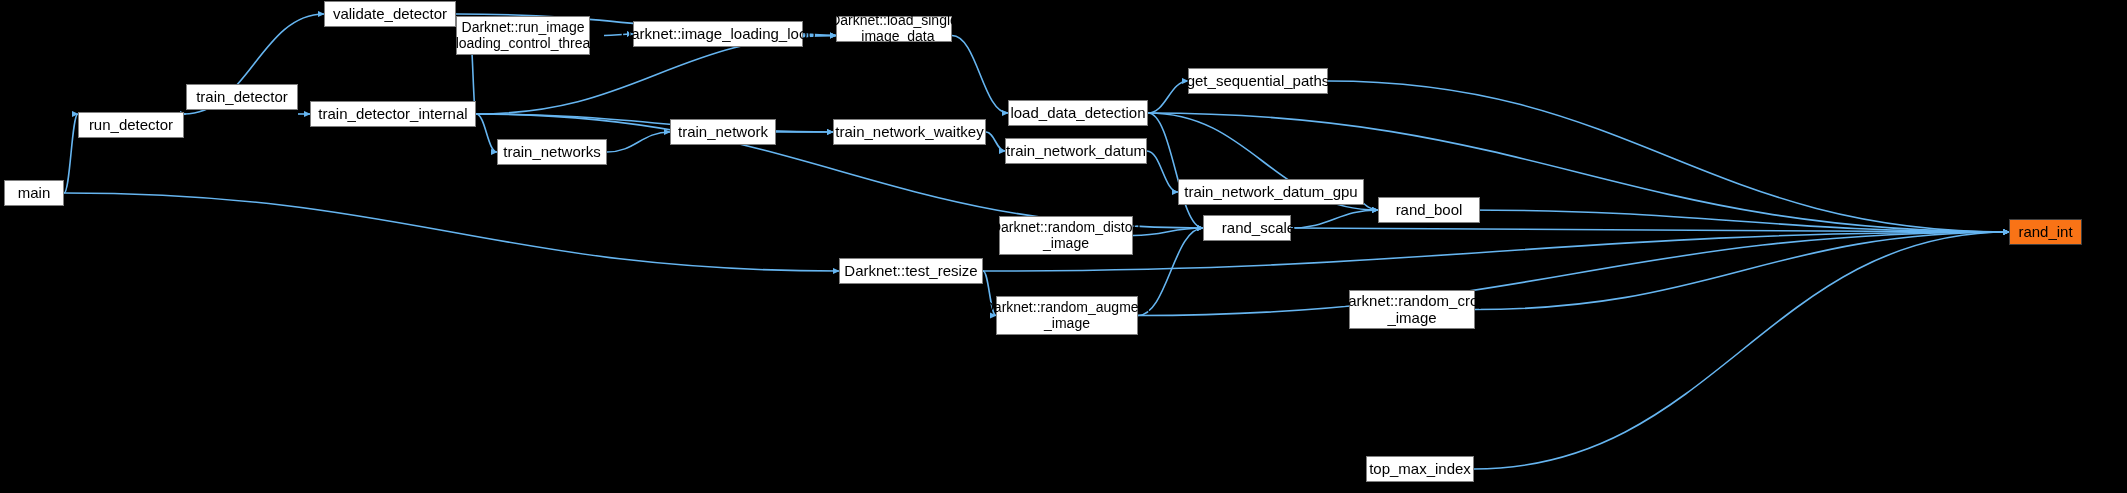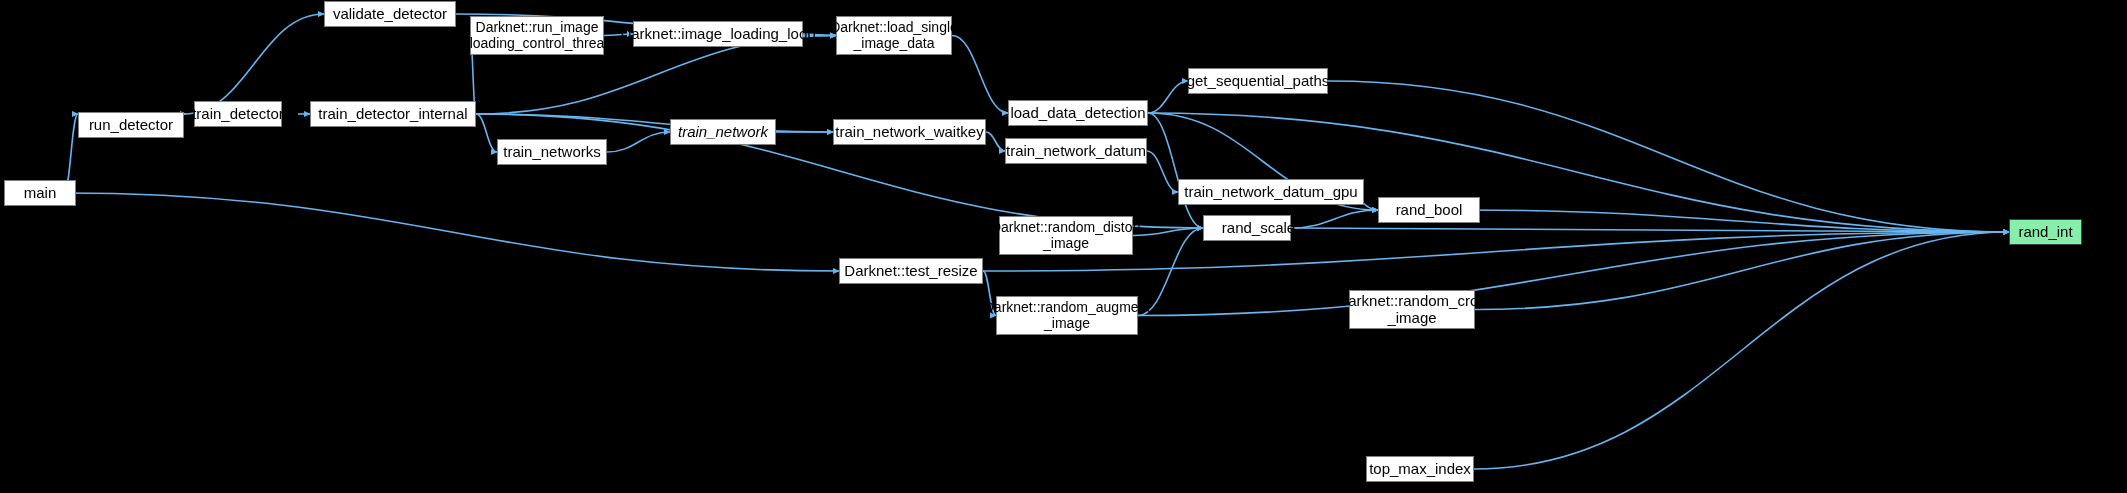--- a/index.html
+++ b/index.html
@@ -21,21 +21,21 @@
     display:flex;
     align-items:center;
     justify-content:center;
     text-align:center;
     line-height:1.12;
     font-size:15px;
     white-space:pre-line;
     letter-spacing:0px;
     cursor:pointer;
   }
-  .node.current{ background:#86efac; border:1px solid #404040; }
+  .node.current{ background:#f97316; border:1px solid #404040; }
 </style>
 </head>
 <body>
 
 <div id="canvas">
   <svg class="edges" id="edge-layer" xmlns="http://www.w3.org/2000/svg">
       <defs>
         <marker id="arrow" viewBox="0 0 10 10" refX="9" refY="5" markerWidth="7" markerHeight="7" orient="auto-start-reverse" markerUnits="userSpaceOnUse">
           <path d="M0,0.5 L10,5 L0,9.5 z" fill="#66b5f0"></path>
         </marker>
@@ -69,32 +69,32 @@
       <path d="M1291,228 C1614.1,228 1685.9,232 2009,232" fill="none" stroke="#66b5f0" stroke-width="1.6" marker-end="url(#arrow)"></path>
       <path d="M1133,235.5 C1164.5,235.5 1171.5,228 1203,228" fill="none" stroke="#66b5f0" stroke-width="1.6" marker-end="url(#arrow)"></path>
       <path d="M983,271 C988.85,271 990.15,315.5 996,315.5" fill="none" stroke="#66b5f0" stroke-width="1.6" marker-end="url(#arrow)"></path>
       <path d="M983,271 C1444.7,271 1547.3,232 2009,232" fill="none" stroke="#66b5f0" stroke-width="1.6" marker-end="url(#arrow)"></path>
       <path d="M1138,315.5 C1167.25,315.5 1173.75,228 1203,228" fill="none" stroke="#66b5f0" stroke-width="1.6" marker-end="url(#arrow)"></path>
       <path d="M1138,315.5 C1529.95,315.5 1617.05,232 2009,232" fill="none" stroke="#66b5f0" stroke-width="1.6" marker-end="url(#arrow)"></path>
       <path d="M1475,309.5 C1715.3,309.5 1768.7,232 2009,232" fill="none" stroke="#66b5f0" stroke-width="1.6" marker-end="url(#arrow)"></path>
       <path d="M1474,469 C1714.75,469 1768.25,232 2009,232" fill="none" stroke="#66b5f0" stroke-width="1.6" marker-end="url(#arrow)"></path>
     </svg>
   <div id="node-layer">
-      <div class="node" style="left: 4px; top: 180px; width: 72px; height: 26px;">main</div>
+      <div class="node" style="left: 4px; top: 180px; width: 60px; height: 26px;">main</div>
       <div class="node" style="left: 78px; top: 101px; width: 106px; height: 26px; margin-top: 11px;">run_detector</div>
-      <div class="node" style="left: 186px; top: 101px; width: 88px; height: 26px; margin-left: 8px;">train_detector</div>
+      <div class="node" style="left: 186px; top: 84px; width: 112px; height: 26px;">train_detector</div>
       <div class="node" style="left: 310px; top: 101px; width: 166px; height: 26px;">train_detector_internal</div>
       <div class="node" style="left: 324px; top: 1px; width: 132px; height: 26px;">validate_detector</div>
-      <div class="node" style="left: 470px; top: 16px; width: 134px; height: 39px; font-size: 14px;">Darknet::run_image
+      <div class="node" style="left: 456px; top: 16px; width: 134px; height: 39px; font-size: 14px;">Darknet::run_image
 _loading_control_thread</div>
       <div class="node" style="left: 633px; top: 21px; width: 170px; height: 26px;">Darknet::image_loading_loop</div>
-      <div class="node" style="left: 836px; top: 16px; width: 116px; height: 39px; font-size: 14px;">Darknet::load_single
+      <div class="node" style="left: 836px; top: 16px; width: 116px; height: 26px; font-size: 14px;">Darknet::load_single
 _image_data</div>
       <div class="node" style="left: 497px; top: 139px; width: 110px; height: 26px;">train_networks</div>
-      <div class="node" style="left: 670px; top: 119px; width: 106px; height: 26px; font-style: italic;">train_network</div>
+      <div class="node" style="left: 670px; top: 119px; width: 106px; height: 26px;">train_network</div>
       <div class="node" style="left: 833px; top: 119px; width: 153px; height: 26px;">train_network_waitkey</div>
       <div class="node" style="left: 1008px; top: 100px; width: 140px; height: 26px;">load_data_detection</div>
       <div class="node" style="left: 1005px; top: 138px; width: 142px; height: 26px;">train_network_datum</div>
       <div class="node" style="left: 1188px; top: 68px; width: 140px; height: 26px;">get_sequential_paths</div>
       <div class="node" style="left: 1178px; top: 179px; width: 186px; height: 26px;">train_network_datum_gpu</div>
       <div class="node" style="left: 1378px; top: 197px; width: 102px; height: 26px;">rand_bool</div>
       <div class="node" style="left: 1203px; top: 215px; width: 88px; height: 26px; padding-left: 23px;">rand_scale</div>
       <div class="node" style="left: 999px; top: 216px; width: 134px; height: 39px; font-size: 14px;">Darknet::random_distort
 _image</div>
       <div class="node" style="left: 839px; top: 258px; width: 144px; height: 26px;">Darknet::test_resize</div>

